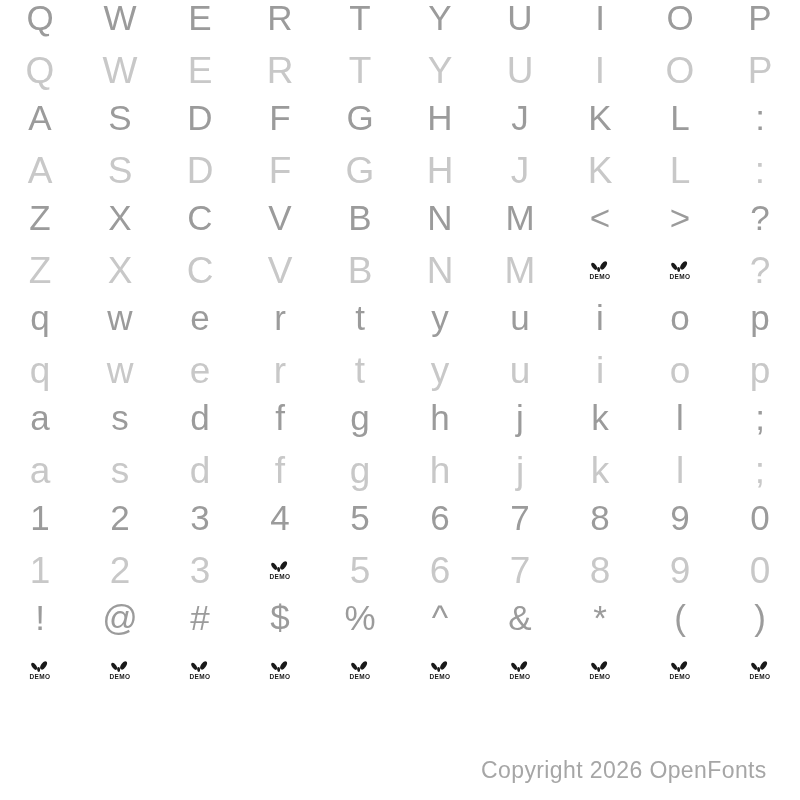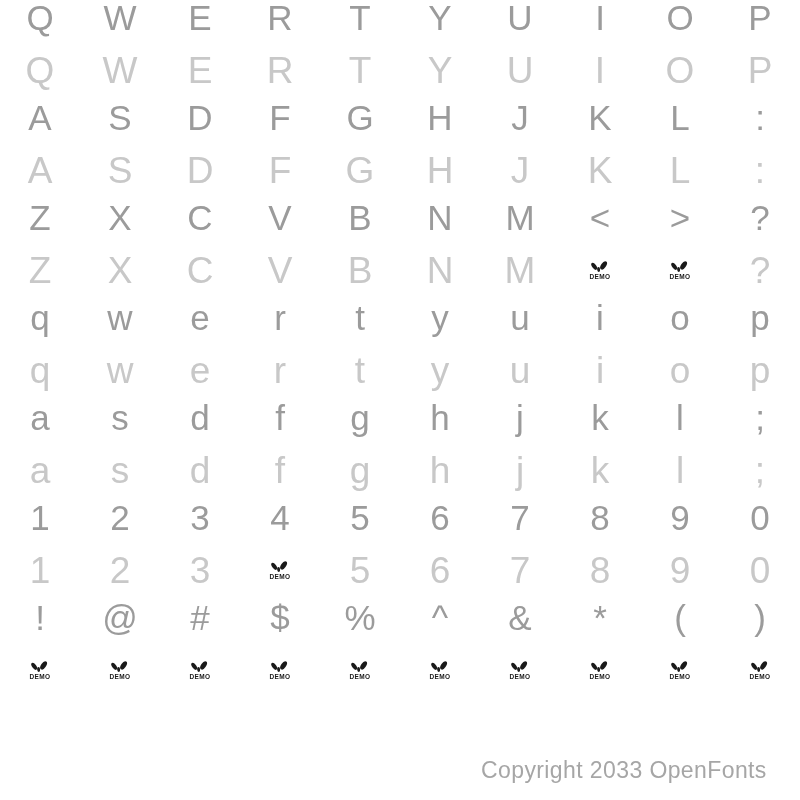--- a/index.html
+++ b/index.html
@@ -389,14 +389,14 @@
                 <ellipse cx="5.2" cy="6.3" rx="2.0" ry="4.1" transform="rotate(-36 5.2 6.3)"></ellipse>
                 <ellipse cx="14.6" cy="5.4" rx="2.5" ry="4.7" transform="rotate(34 14.6 5.4)"></ellipse>
                 <ellipse cx="9.6" cy="9.4" rx="1.5" ry="2.5" transform="rotate(-6 9.6 9.4)"></ellipse>
               </g>
             </svg>
             <div class="demo-label">DEMO</div>
           </div>
         </div>
       </div>
     </div>
-  <div class="copyright">Copyright 2033 OpenFonts</div>
+  <div class="copyright">Copyright 2026 OpenFonts</div>
 </div>
 
 </body></html>

